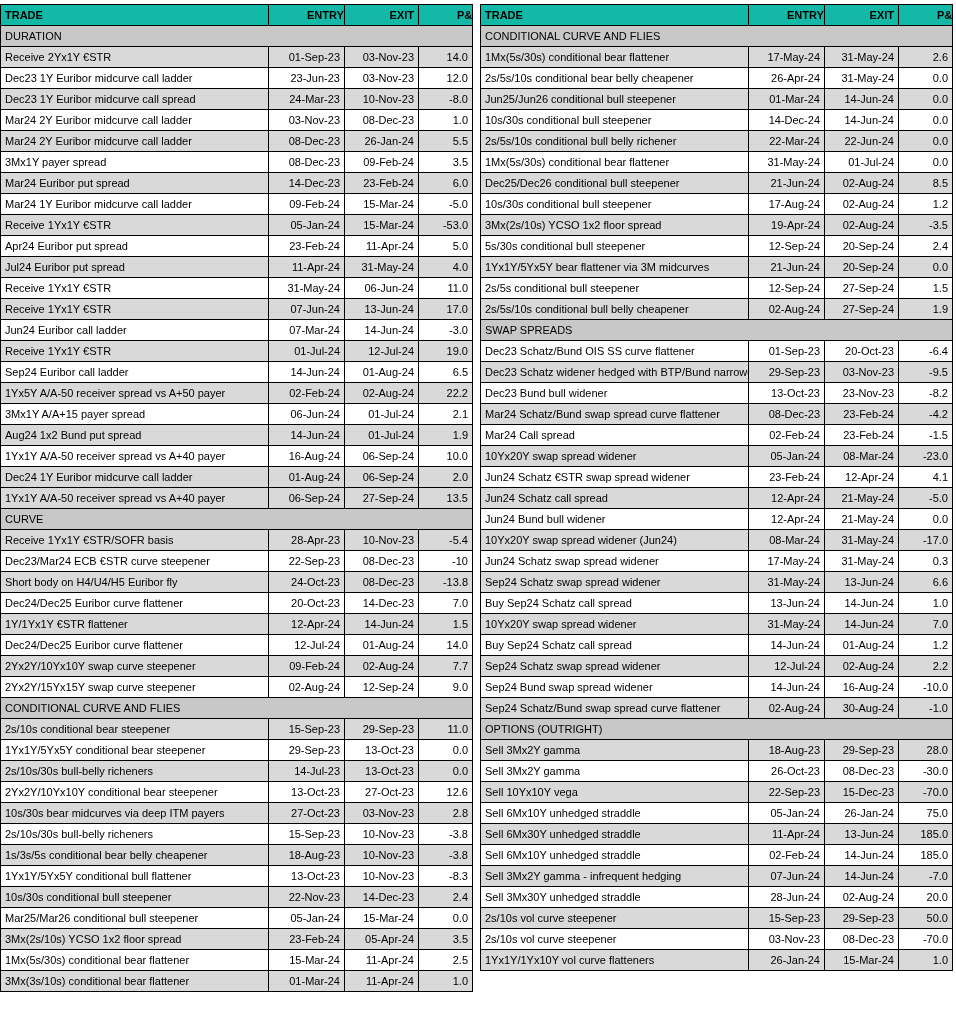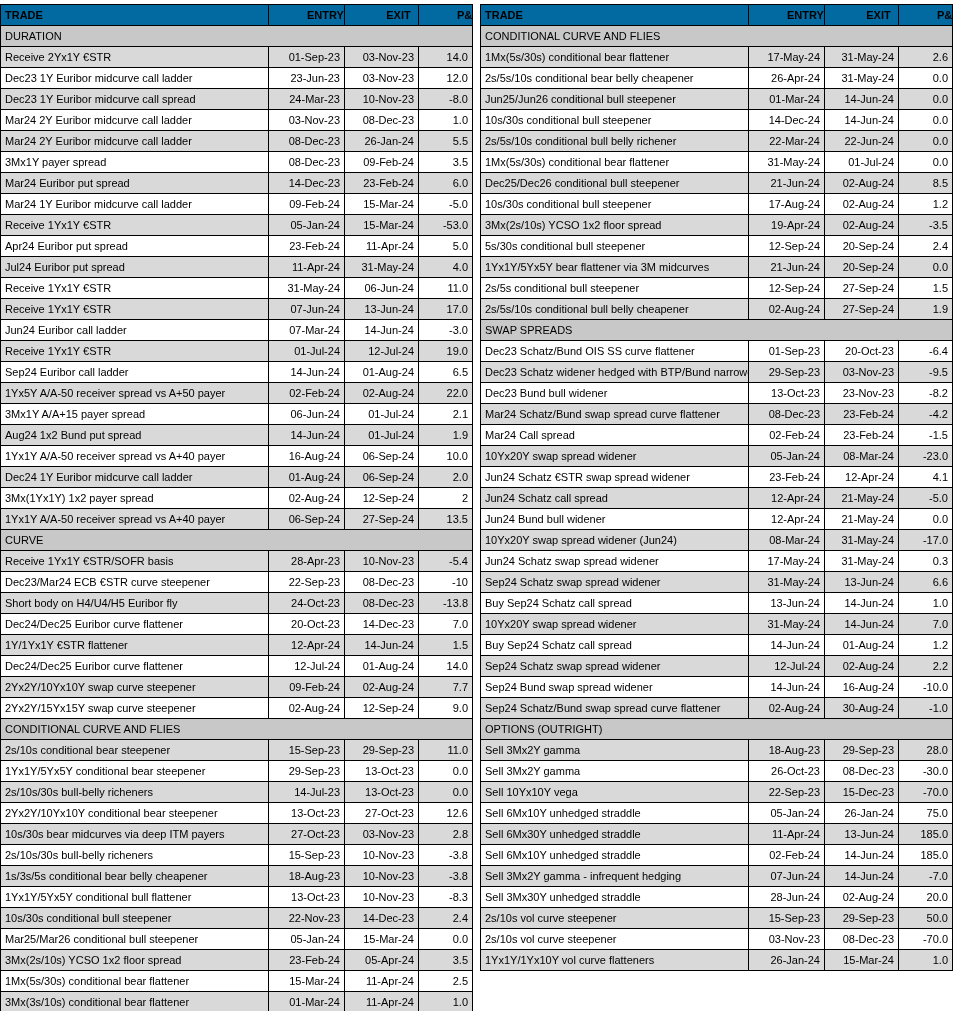--- a/index.html
+++ b/index.html
@@ -39,24 +39,24 @@
     white-space: nowrap;
   }
   col.c-trade { width: 268px; }
   col.c-entry { width: 76px; }
   col.c-exit  { width: 74px; }
   col.c-pl    { width: 54px; }
 
   thead th {
     font-weight: bold;
     text-align: left;
-    background: #0369a1;
+    background: #14b8a6;
     margin-left: 39px;
   }
-  thead th.num { text-align: center; padding-left: 38px; }
+  thead th.num { text-align: right; padding-left: 38px; }
 
   tr.section td {
     background: #c8c8c8;
     font-weight: normal;
   }
   tr.shaded td {
     background: #d9d9d9;
   }
   tr.plain td {
     background: #ffffff;
@@ -186,21 +186,21 @@
           <tr class="plain">
             <td class="trade">Sep24 Euribor call ladder</td>
             <td class="num">14-Jun-24</td>
             <td class="num">01-Aug-24</td>
             <td class="num">6.5</td>
           </tr>
           <tr class="shaded">
             <td class="trade">1Yx5Y A/A-50 receiver spread vs A+50 payer</td>
             <td class="num">02-Feb-24</td>
             <td class="num">02-Aug-24</td>
-            <td class="num">22.0</td>
+            <td class="num">22.2</td>
           </tr>
           <tr class="plain">
             <td class="trade">3Mx1Y A/A+15 payer spread</td>
             <td class="num">06-Jun-24</td>
             <td class="num">01-Jul-24</td>
             <td class="num">2.1</td>
           </tr>
           <tr class="shaded">
             <td class="trade">Aug24 1x2 Bund put spread</td>
             <td class="num">14-Jun-24</td>
@@ -211,26 +211,20 @@
             <td class="trade">1Yx1Y A/A-50 receiver spread vs A+40 payer</td>
             <td class="num">16-Aug-24</td>
             <td class="num">06-Sep-24</td>
             <td class="num">10.0</td>
           </tr>
           <tr class="shaded">
             <td class="trade">Dec24 1Y Euribor midcurve call ladder</td>
             <td class="num">01-Aug-24</td>
             <td class="num">06-Sep-24</td>
             <td class="num">2.0</td>
-          </tr>
-          <tr class="plain">
-            <td class="trade">3Mx(1Yx1Y) 1x2 payer spread</td>
-            <td class="num">02-Aug-24</td>
-            <td class="num">12-Sep-24</td>
-            <td class="num">2</td>
           </tr>
           <tr class="shaded">
             <td class="trade">1Yx1Y A/A-50 receiver spread vs A+40 payer</td>
             <td class="num">06-Sep-24</td>
             <td class="num">27-Sep-24</td>
             <td class="num">13.5</td>
           </tr>
           <tr class="section">
             <td colspan="4">CURVE</td>
           </tr>

